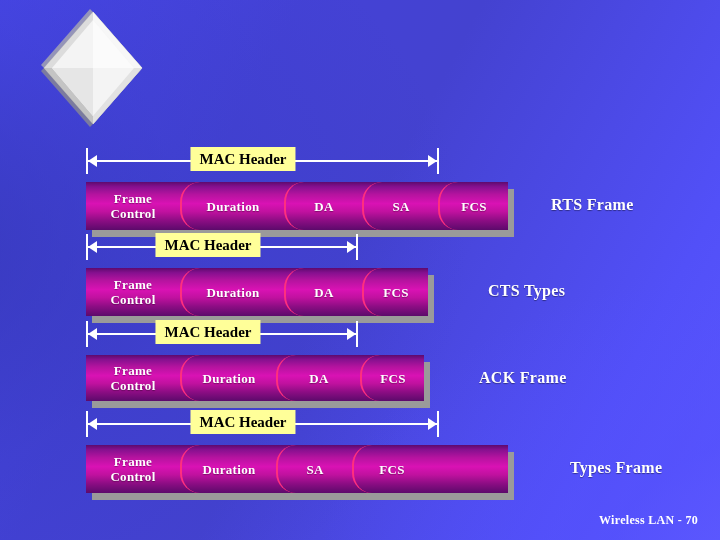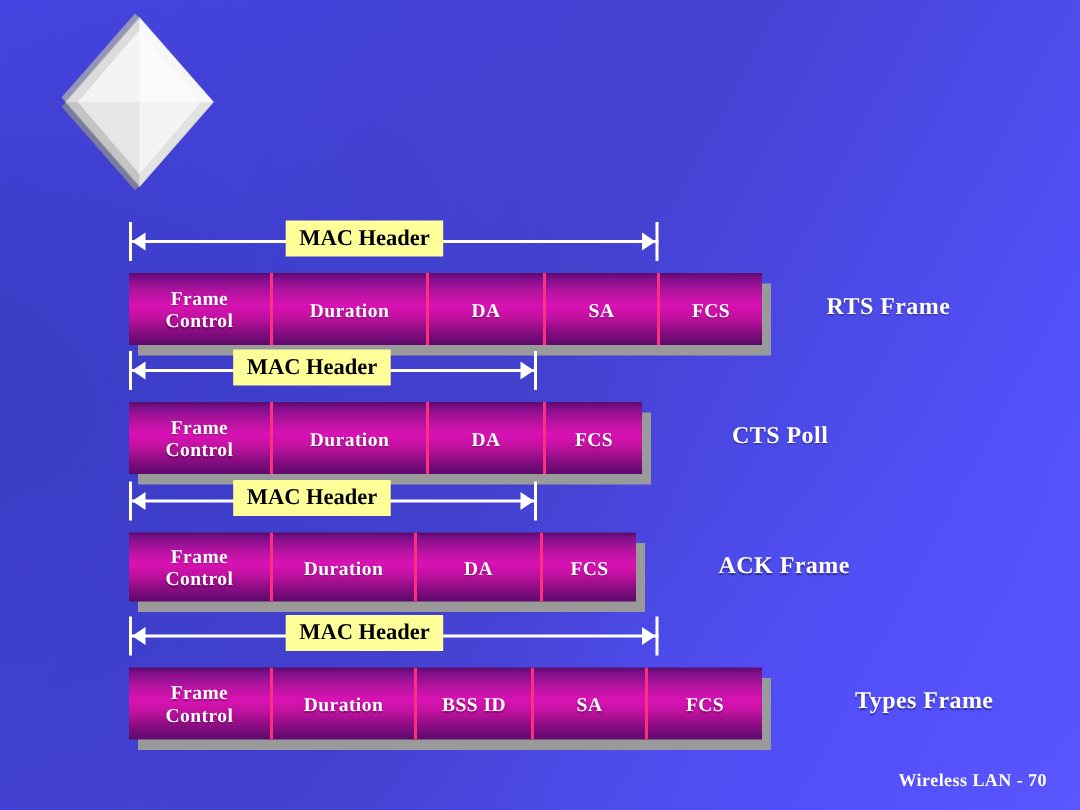--- a/index.html
+++ b/index.html
@@ -148,20 +148,21 @@
     justify-content: center;
     text-align: center;
     color: #ffffff;
     font-size: 13px;
     font-weight: bold;
     line-height: 15px;
     letter-spacing: 0.3px;
     box-sizing: border-box;
     flex: 0 0 auto;
     text-shadow: 0 1px 1px rgba(0,0,0,0.35);
+    border-radius: 20px;
   }
   .seg + .seg {
     border-left: 2px solid #ff2f7e;
   }
 
   .frame-label {
     position: absolute;
     color: #ffffff;
     font-size: 16px;
     font-weight: bold;
@@ -240,21 +241,21 @@
       <div class="bar-shadow"></div>
       <div class="bar">
         <div class="seg" style="width:94px;">
           <span><span>Frame</span><br><span>Control</span></span>
         </div>
         <div class="seg" style="width:104px;">Duration</div>
         <div class="seg" style="width:78px;">DA</div>
         <div class="seg" style="width:66px;">FCS</div>
       </div>
     </div>
-    <div class="frame-label" style="left:488px; top:48px;">CTS Poll</div>
+    <div class="frame-label" style="left:488px; top:48px;">CTS Types</div>
   </div>
 
   <div class="frame-row" style="top:321px;">
     <div class="measure" style="left:86px; width:272px; top:0px;">
       <div class="axis"></div>
       <div class="cap-l"></div>
       <div class="cap-r"></div>
       <div class="arrow-l"></div>
       <div class="arrow-r"></div>
       <div class="tag" style="left:122px;">MAC Header</div>
@@ -282,21 +283,20 @@
       <div class="arrow-r"></div>
       <div class="tag" style="left:157px;">MAC Header</div>
     </div>
     <div class="bar-wrap" style="left:86px; top:34px; width:422px; height:48px;">
       <div class="bar-shadow"></div>
       <div class="bar">
         <div class="seg" style="width:94px;">
           <span><span>Frame</span><br><span>Control</span></span>
         </div>
         <div class="seg" style="width:96px;">Duration</div>
-        <div class="seg" style="width:78px;">BSS ID</div>
         <div class="seg" style="width:76px;">SA</div>
         <div class="seg" style="width:78px;">FCS</div>
       </div>
     </div>
     <div class="frame-label" style="left:570px; top:48px;">Types Frame</div>
   </div>
 
   <div id="footer">Wireless LAN - 70</div>
 
 </div>

